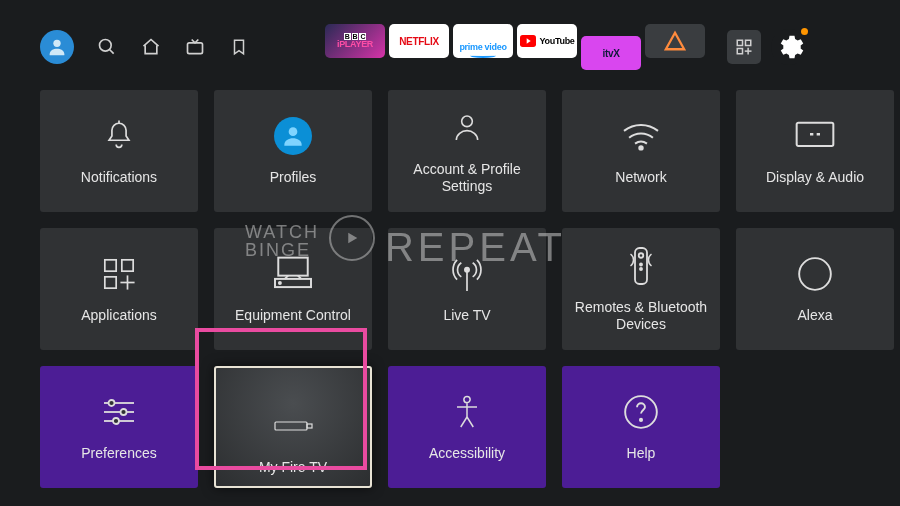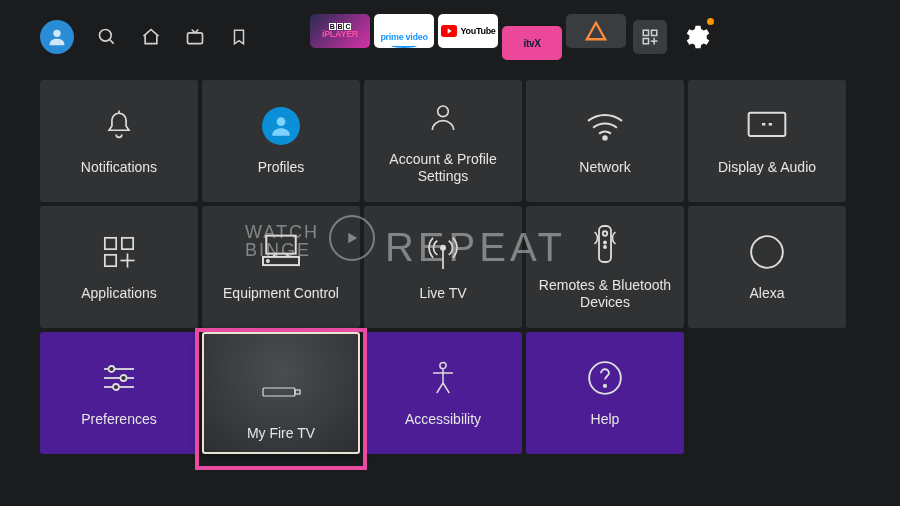--- a/index.html
+++ b/index.html
@@ -8,22 +8,22 @@
   height: 506px;
   background: #1a1c1e;
   font-family: -apple-system, "Segoe UI", Arial, sans-serif;
   color: #e6e6e6;
   overflow: hidden;
   position: relative;
 }
 .topbar {
   display: flex;
   align-items: center;
-  padding: 14px 30px 10px 40px;
-  gap: 0;
+  padding: 24px 30px 10px 40px;
+  gap: 15px;
 }
 .nav-left { display: flex; align-items: center; gap: 22px; }
 .avatar {
   width: 34px; height: 34px; border-radius: 50%;
   background: #2a8cd6;
   display: flex; align-items: center; justify-content: center;
 }
 .nav-icon { width: 22px; height: 22px; display:flex; align-items:center; justify-content:center; color:#d0d0d0; }
 .apps-row { display: flex; gap: 4px; margin-left: 60px; }
 .app-tile {
@@ -33,21 +33,21 @@
 }
 .right-icons { display:flex; align-items:center; gap:10px; margin-left:7px; position:relative; }
 .square-btn { width:34px; height:34px; border-radius:5px; background:#3a3d40; display:flex; align-items:center; justify-content:center; }
 .gear-btn { width:36px; height:36px; border-radius:50%; background:#1a1c1e; display:flex; align-items:center; justify-content:center; position:relative; }
 .gear-btn .dot { position:absolute; top:-1px; right:-1px; width:7px; height:7px; border-radius:50%; background:#ff9500; }
 
 .grid {
   display: grid;
   grid-template-columns: repeat(5, 158px);
   grid-auto-rows: 122px;
-  gap: 4px;
+  gap: 16px;
   padding: 10px 40px;
   justify-content: start;
 }
 .tile {
   background: #303234;
   border-radius: 3px;
   display: flex;
   flex-direction: column;
   align-items: center;
   justify-content: center;
@@ -129,31 +129,32 @@
       <div class="app-tile" style="background: linear-gradient(135deg, rgb(42, 42, 85), rgb(214, 51, 168)); color: rgb(255, 255, 255);">
         <div style="font-size:7px;line-height:1;text-align:center">
           <div style="display:flex;gap:1px;justify-content:center">
             <span style="background:#fff;color:#000;padding:0 1px">B</span>
             <span style="background:#fff;color:#000;padding:0 1px">B</span>
             <span style="background:#fff;color:#000;padding:0 1px">C</span>
           </div>
           <div style="font-size:9px;font-weight:700;color:#ff4da6">iPLAYER</div>
         </div>
       </div>
+      <div class="app-tile" style="background: rgb(255, 255, 255); color: rgb(229, 9, 20);">NETFLIX</div>
       <div class="app-tile" style="background: rgb(255, 255, 255); color: rgb(26, 152, 255); align-items: flex-end;">
         <div style="font-size:9px;line-height:1;color:#1a98ff;text-align:center">prime video<div style="width:26px;height:5px;border-bottom:2px solid #1a98ff;border-radius:0 0 50% 50%;margin:1px auto 0"></div></div>
       </div>
       <div class="app-tile" style="background: rgb(255, 255, 255); color: rgb(0, 0, 0);">
         <svg width="18" height="12" viewBox="0 0 24 18">
           <rect width="24" height="18" rx="4" fill="#ff0000"></rect>
           <path d="M10 5v8l6-4z" fill="#fff"></path>
         </svg>
         <span style="margin-left:2px;font-size:9px;font-weight:700">YouTube</span>
       </div>
-      <div class="app-tile" style="background: #ec4899; color: rgb(16, 25, 58); margin-top: 12px;">itvX</div>
+      <div class="app-tile" style="background: #d946ef; color: rgb(16, 25, 58); margin-top: 12px;">itvX</div>
       <div class="app-tile" style="background: rgb(58, 61, 64); color: rgb(255, 139, 61);">
         <svg width="22" height="22" viewBox="0 0 24 24" fill="none" stroke="#ff8b3d" stroke-width="2.5">
           <path d="M12 3l10 18H2z"></path>
         </svg>
       </div>
     </div>
   <div class="right-icons">
     <div class="square-btn">
       <svg width="18" height="18" viewBox="0 0 24 24" fill="none" stroke="#d0d0d0" stroke-width="2">
           <rect x="3" y="3" width="7" height="7"></rect>

